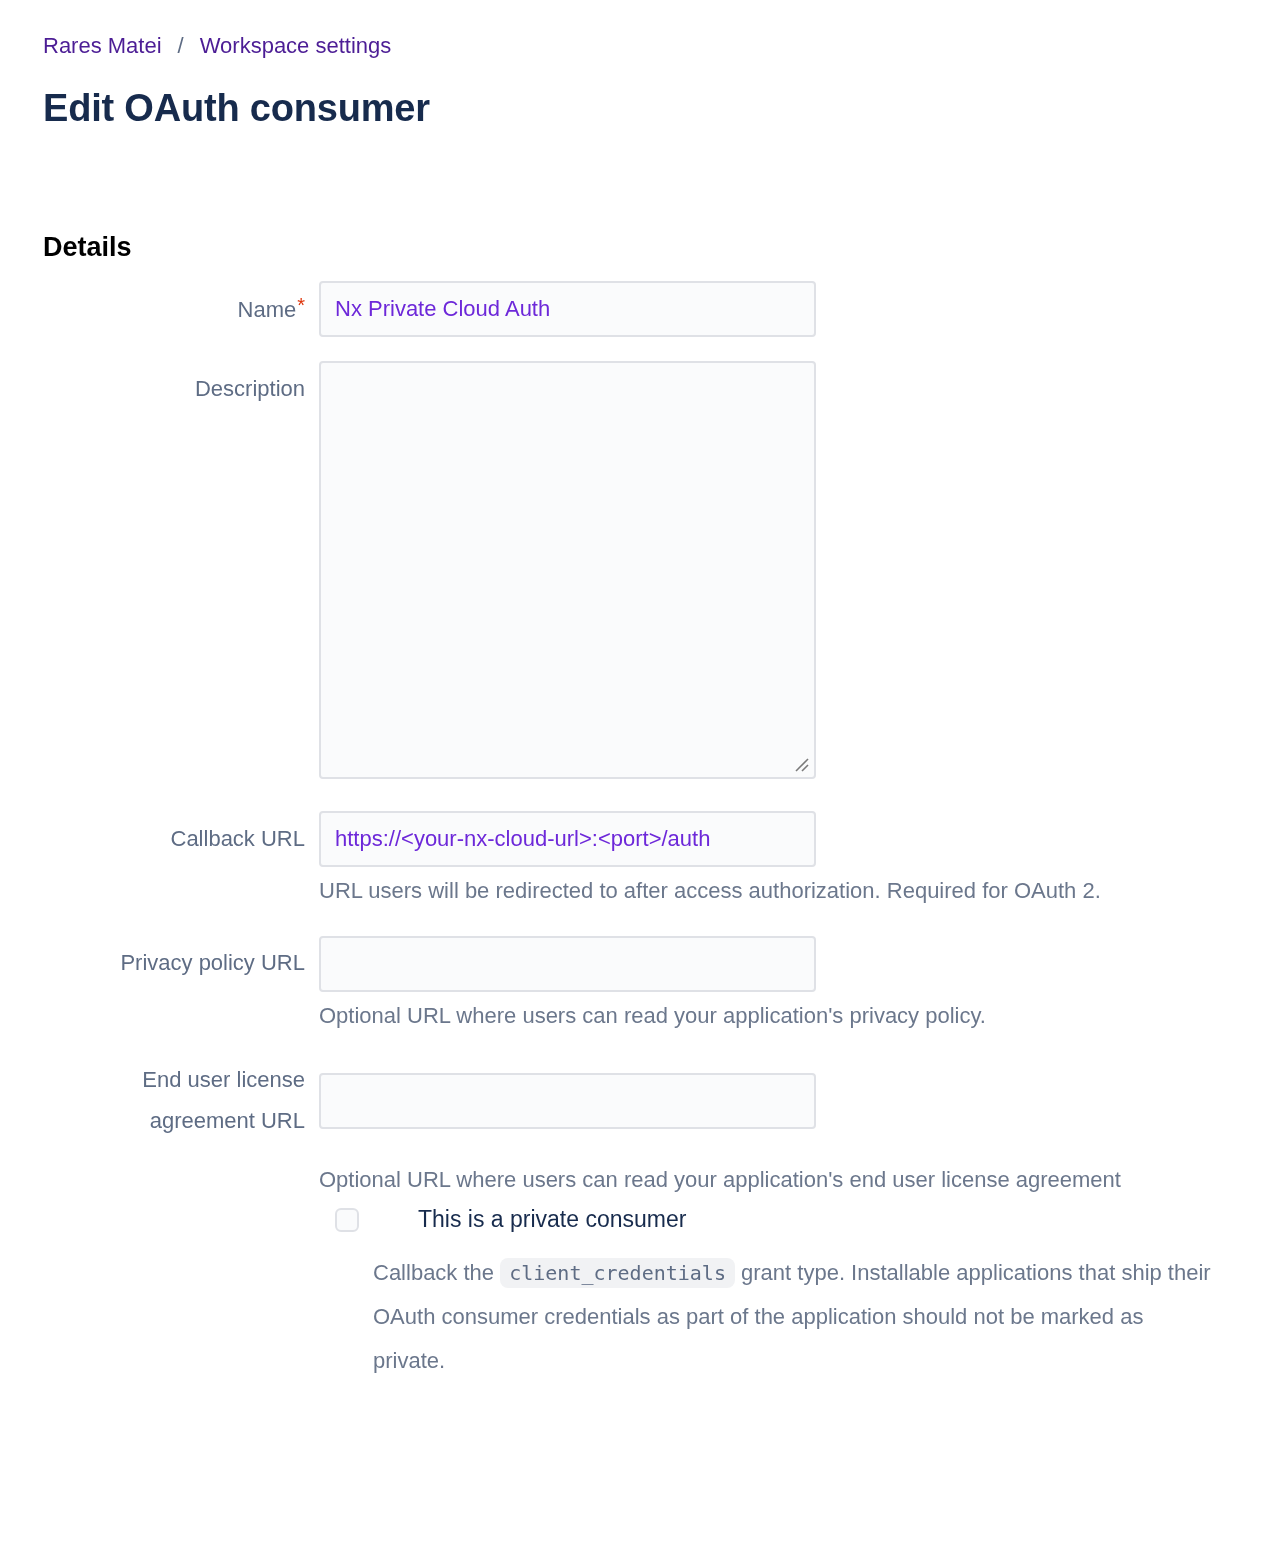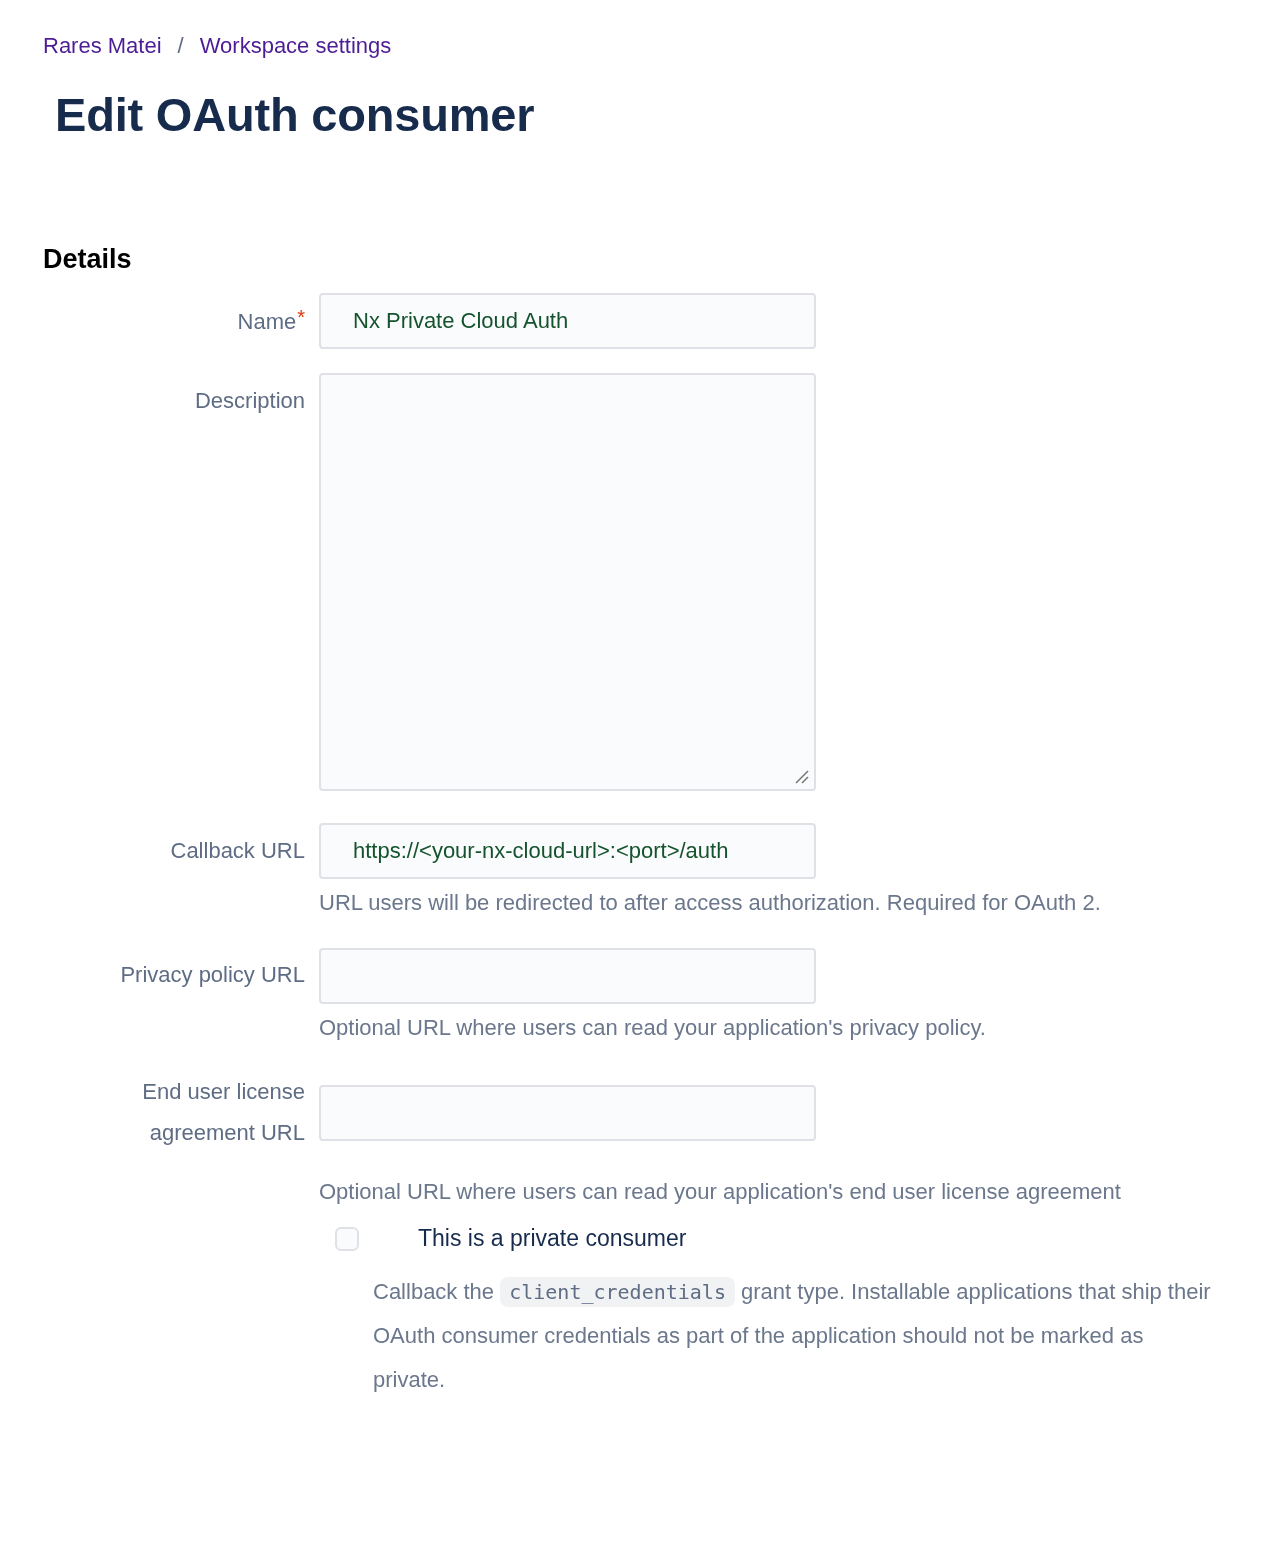--- a/index.html
+++ b/index.html
@@ -28,25 +28,25 @@
     text-decoration: none;
     cursor: pointer;
   }
   .breadcrumb .sep {
     margin: 0 16px;
     color: #5e6c84;
   }
 
   
   h1.page-title {
-    font-size: 47px;
+    font-size: 38px;
     font-weight: 700;
     color: #172b4d;
     letter-spacing: -0.2px;
-    margin: 12px;
+    margin: 0;
   }
   h2.section-title {
     font-size: 27px;
     font-weight: 700;
     color: #000000;
     margin: 102px 0 18px 0;
   }
 
   
   .form-row {
@@ -67,24 +67,24 @@
   .required-mark {
     color: #de350b;
     font-size: 20px;
     vertical-align: 5px;
     margin-left: 1px;
   }
 
   .text-input {
     width: 497px;
     height: 56px;
-    padding: 0 32px;
+    padding: 0 14px;
     font-family: "Liberation Sans", sans-serif;
     font-size: 22px;
-    color: #14532d;
+    color: #6d28d9;
     background: #fafbfc;
     border: 2px solid #dfe1e6;
     border-radius: 4px;
     outline: none;
   }
 
   .textarea-wrap {
     position: relative;
     width: 497px;
   }
@@ -115,21 +115,21 @@
     grid-column: 2;
     margin-top: 10px;
     font-size: 22px;
     color: #6b778c;
     line-height: 1.3;
     max-width: 880px;
   }
 
   .row-name { margin-bottom: 24px; }
   .row-description { margin-bottom: 32px; }
-  .row-eula { margin-bottom: 19px; }
+  .row-eula { margin-bottom: 12px; }
   .row-eula .helper { margin-top: 24px; }
 
   
   .checkbox-row {
     display: grid;
     grid-template-columns: 262px 880px;
     column-gap: 30px;
     margin-bottom: 0;
   }
   .checkbox-line {

